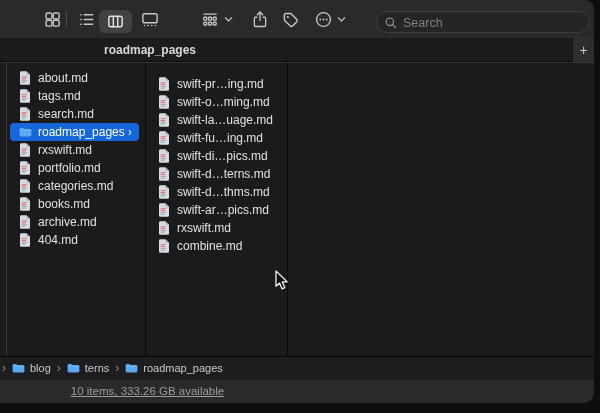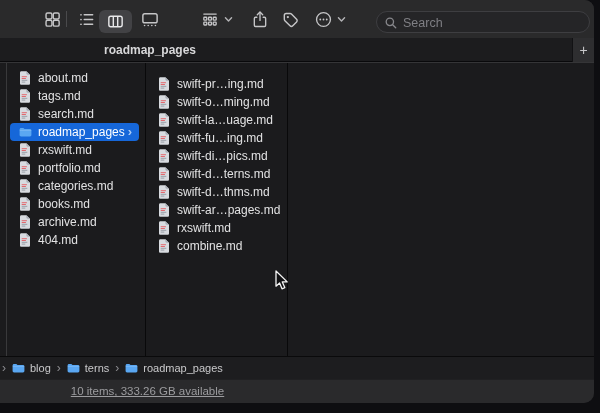--- a/index.html
+++ b/index.html
@@ -414,21 +414,21 @@
           <span class="file-ic">
             <svg width="12" height="14" viewBox="0 0 12 14">
               <path d="M1 1.6 C1 0.8 1.6 0.2 2.4 0.2 L7.4 0.2 L11 3.8 L11 12.4 C11 13.2 10.4 13.8 9.6 13.8 L2.4 13.8 C1.6 13.8 1 13.2 1 12.4 Z" fill="#d8dbe0"></path>
               <path d="M7.4 0.2 L11 3.8 L8.6 3.8 C7.9 3.8 7.4 3.3 7.4 2.6 Z" fill="#a8adb5"></path>
               <rect x="2.7" y="5.2" width="5.2" height="1" fill="#e2696f"></rect>
               <rect x="2.7" y="7" width="4.2" height="1" fill="#e2696f"></rect>
               <rect x="2.7" y="8.8" width="5.6" height="1" fill="#9aa0a8"></rect>
               <rect x="2.7" y="10.6" width="3.6" height="1" fill="#9aa0a8"></rect>
             </svg>
           </span>
-          <span>swift-ar…pages.md</span>
+          <span>swift-ar…pics.md</span>
         </div>
         <div class="row">
           <span class="file-ic">
             <svg width="12" height="14" viewBox="0 0 12 14">
               <path d="M1 1.6 C1 0.8 1.6 0.2 2.4 0.2 L7.4 0.2 L11 3.8 L11 12.4 C11 13.2 10.4 13.8 9.6 13.8 L2.4 13.8 C1.6 13.8 1 13.2 1 12.4 Z" fill="#d8dbe0"></path>
               <path d="M7.4 0.2 L11 3.8 L8.6 3.8 C7.9 3.8 7.4 3.3 7.4 2.6 Z" fill="#a8adb5"></path>
               <rect x="2.7" y="5.2" width="5.2" height="1" fill="#e2696f"></rect>
               <rect x="2.7" y="7" width="4.2" height="1" fill="#e2696f"></rect>
               <rect x="2.7" y="8.8" width="5.6" height="1" fill="#9aa0a8"></rect>
               <rect x="2.7" y="10.6" width="3.6" height="1" fill="#9aa0a8"></rect>

